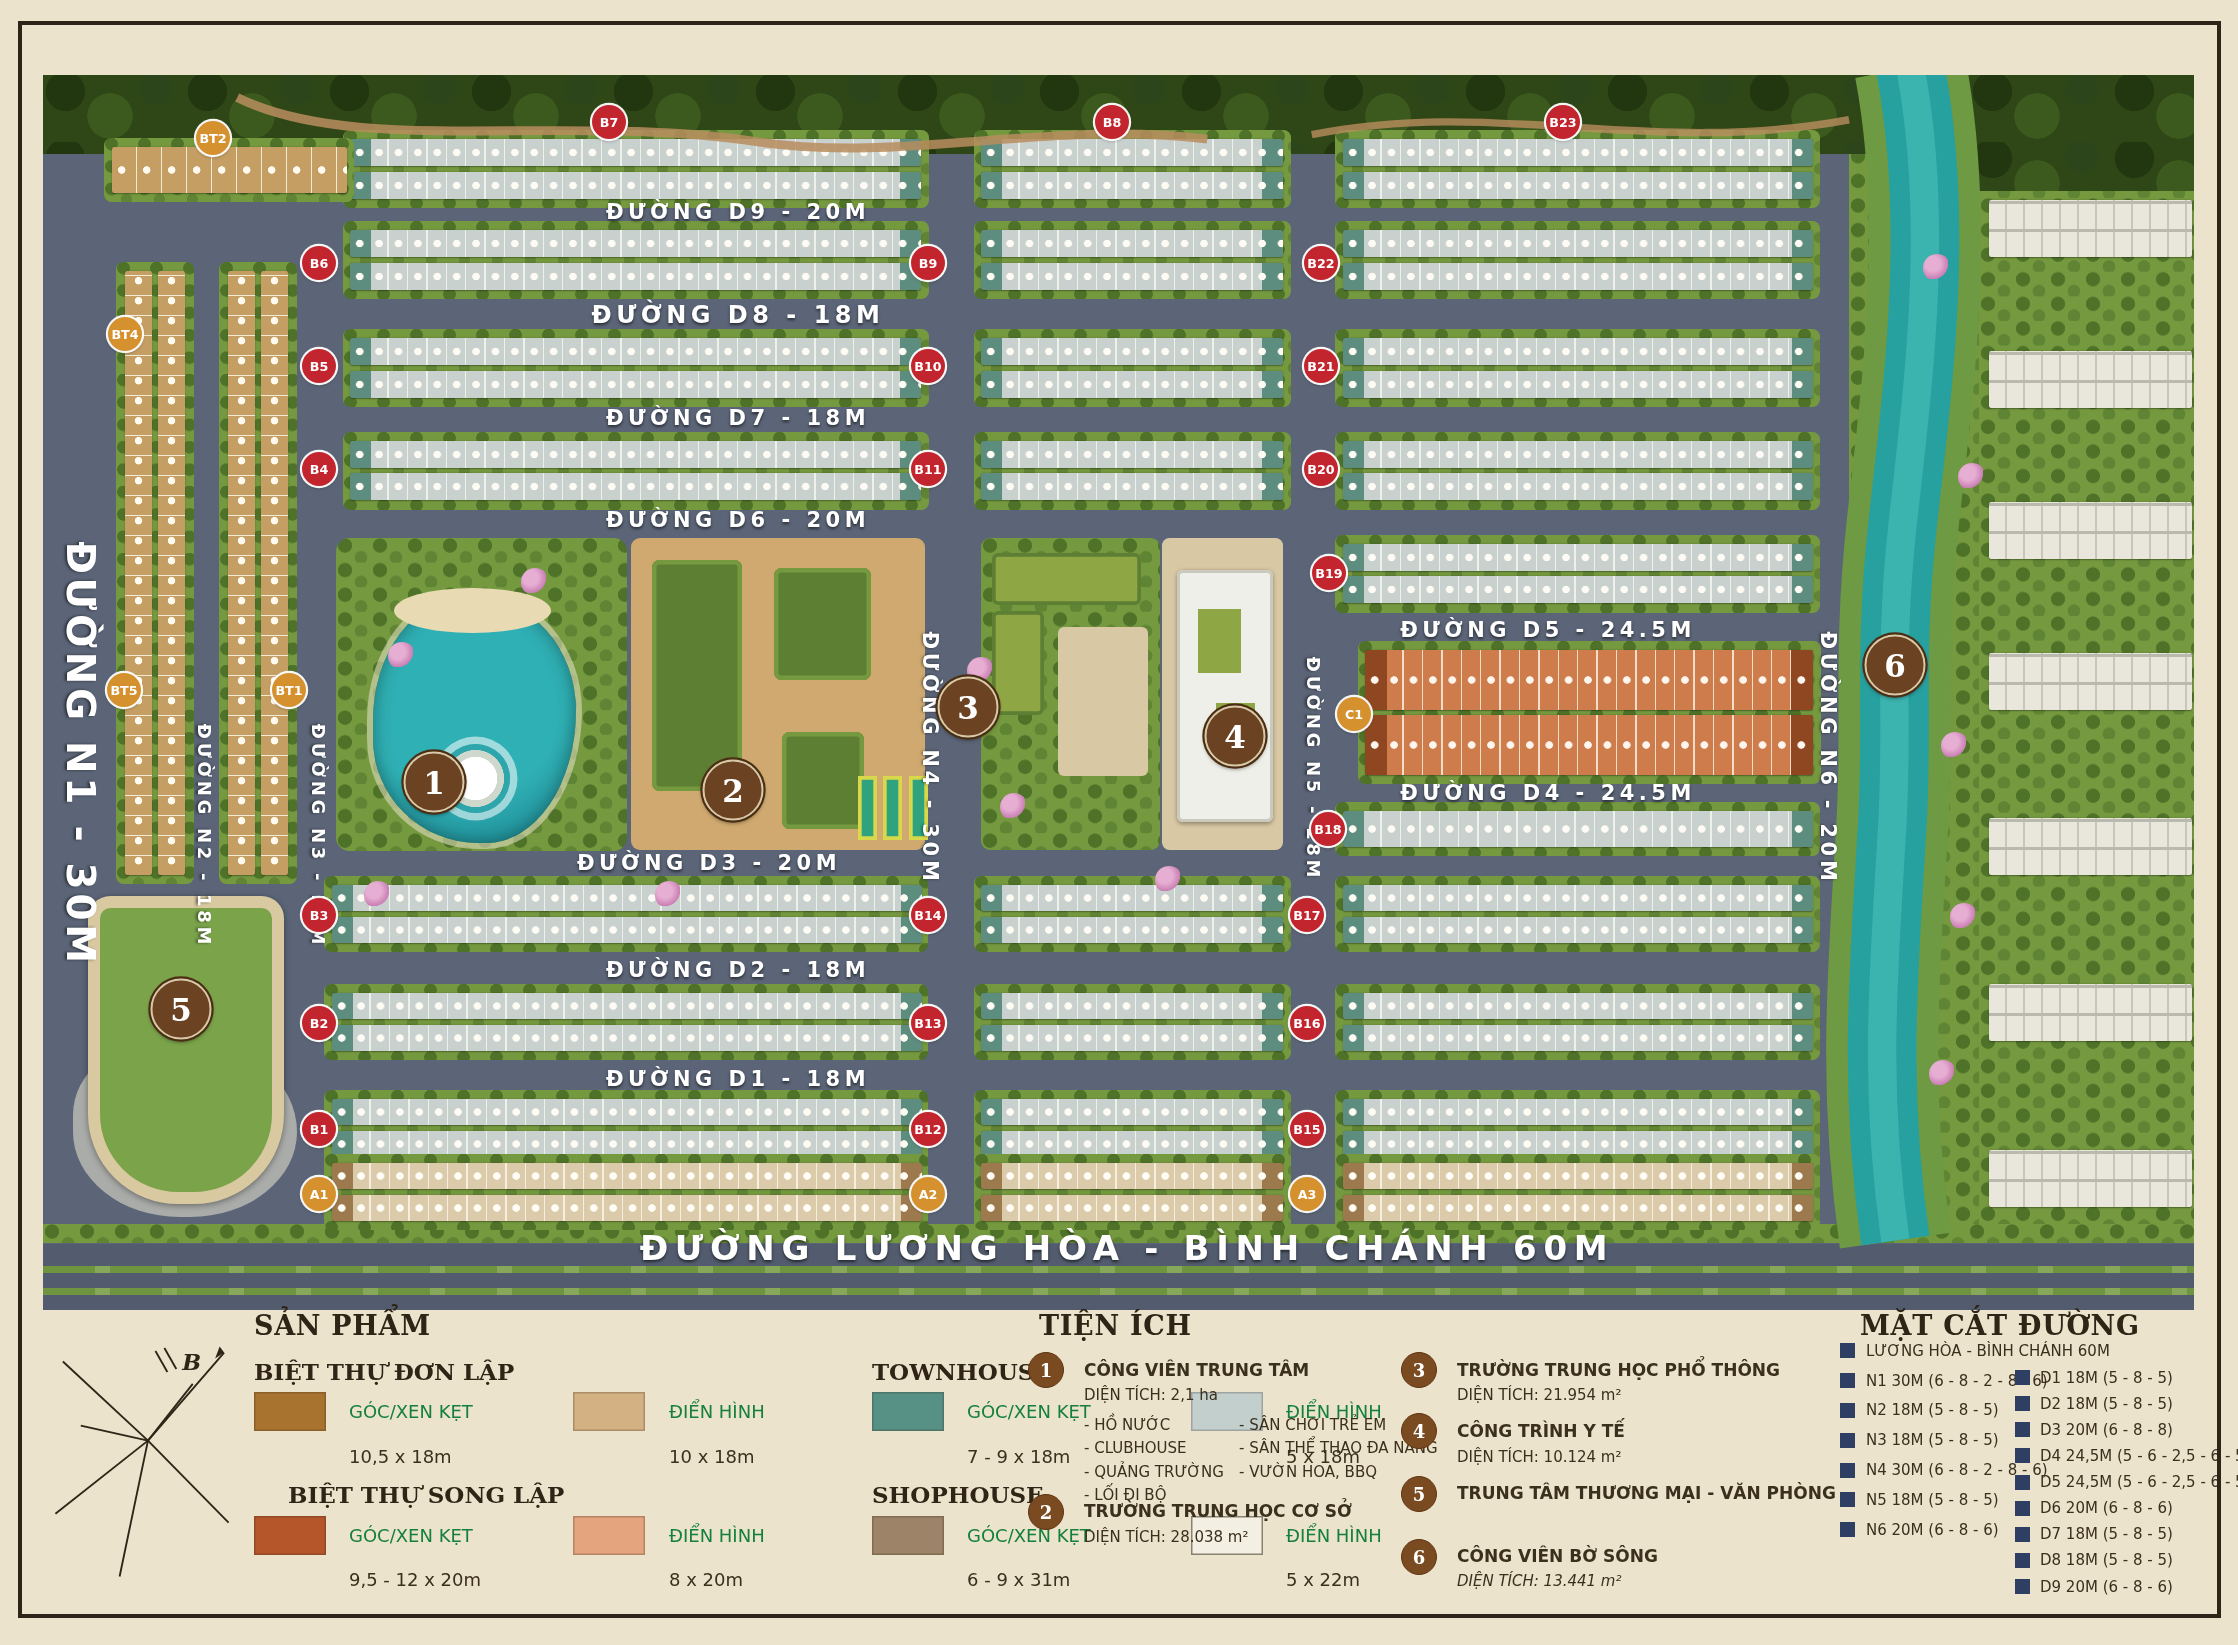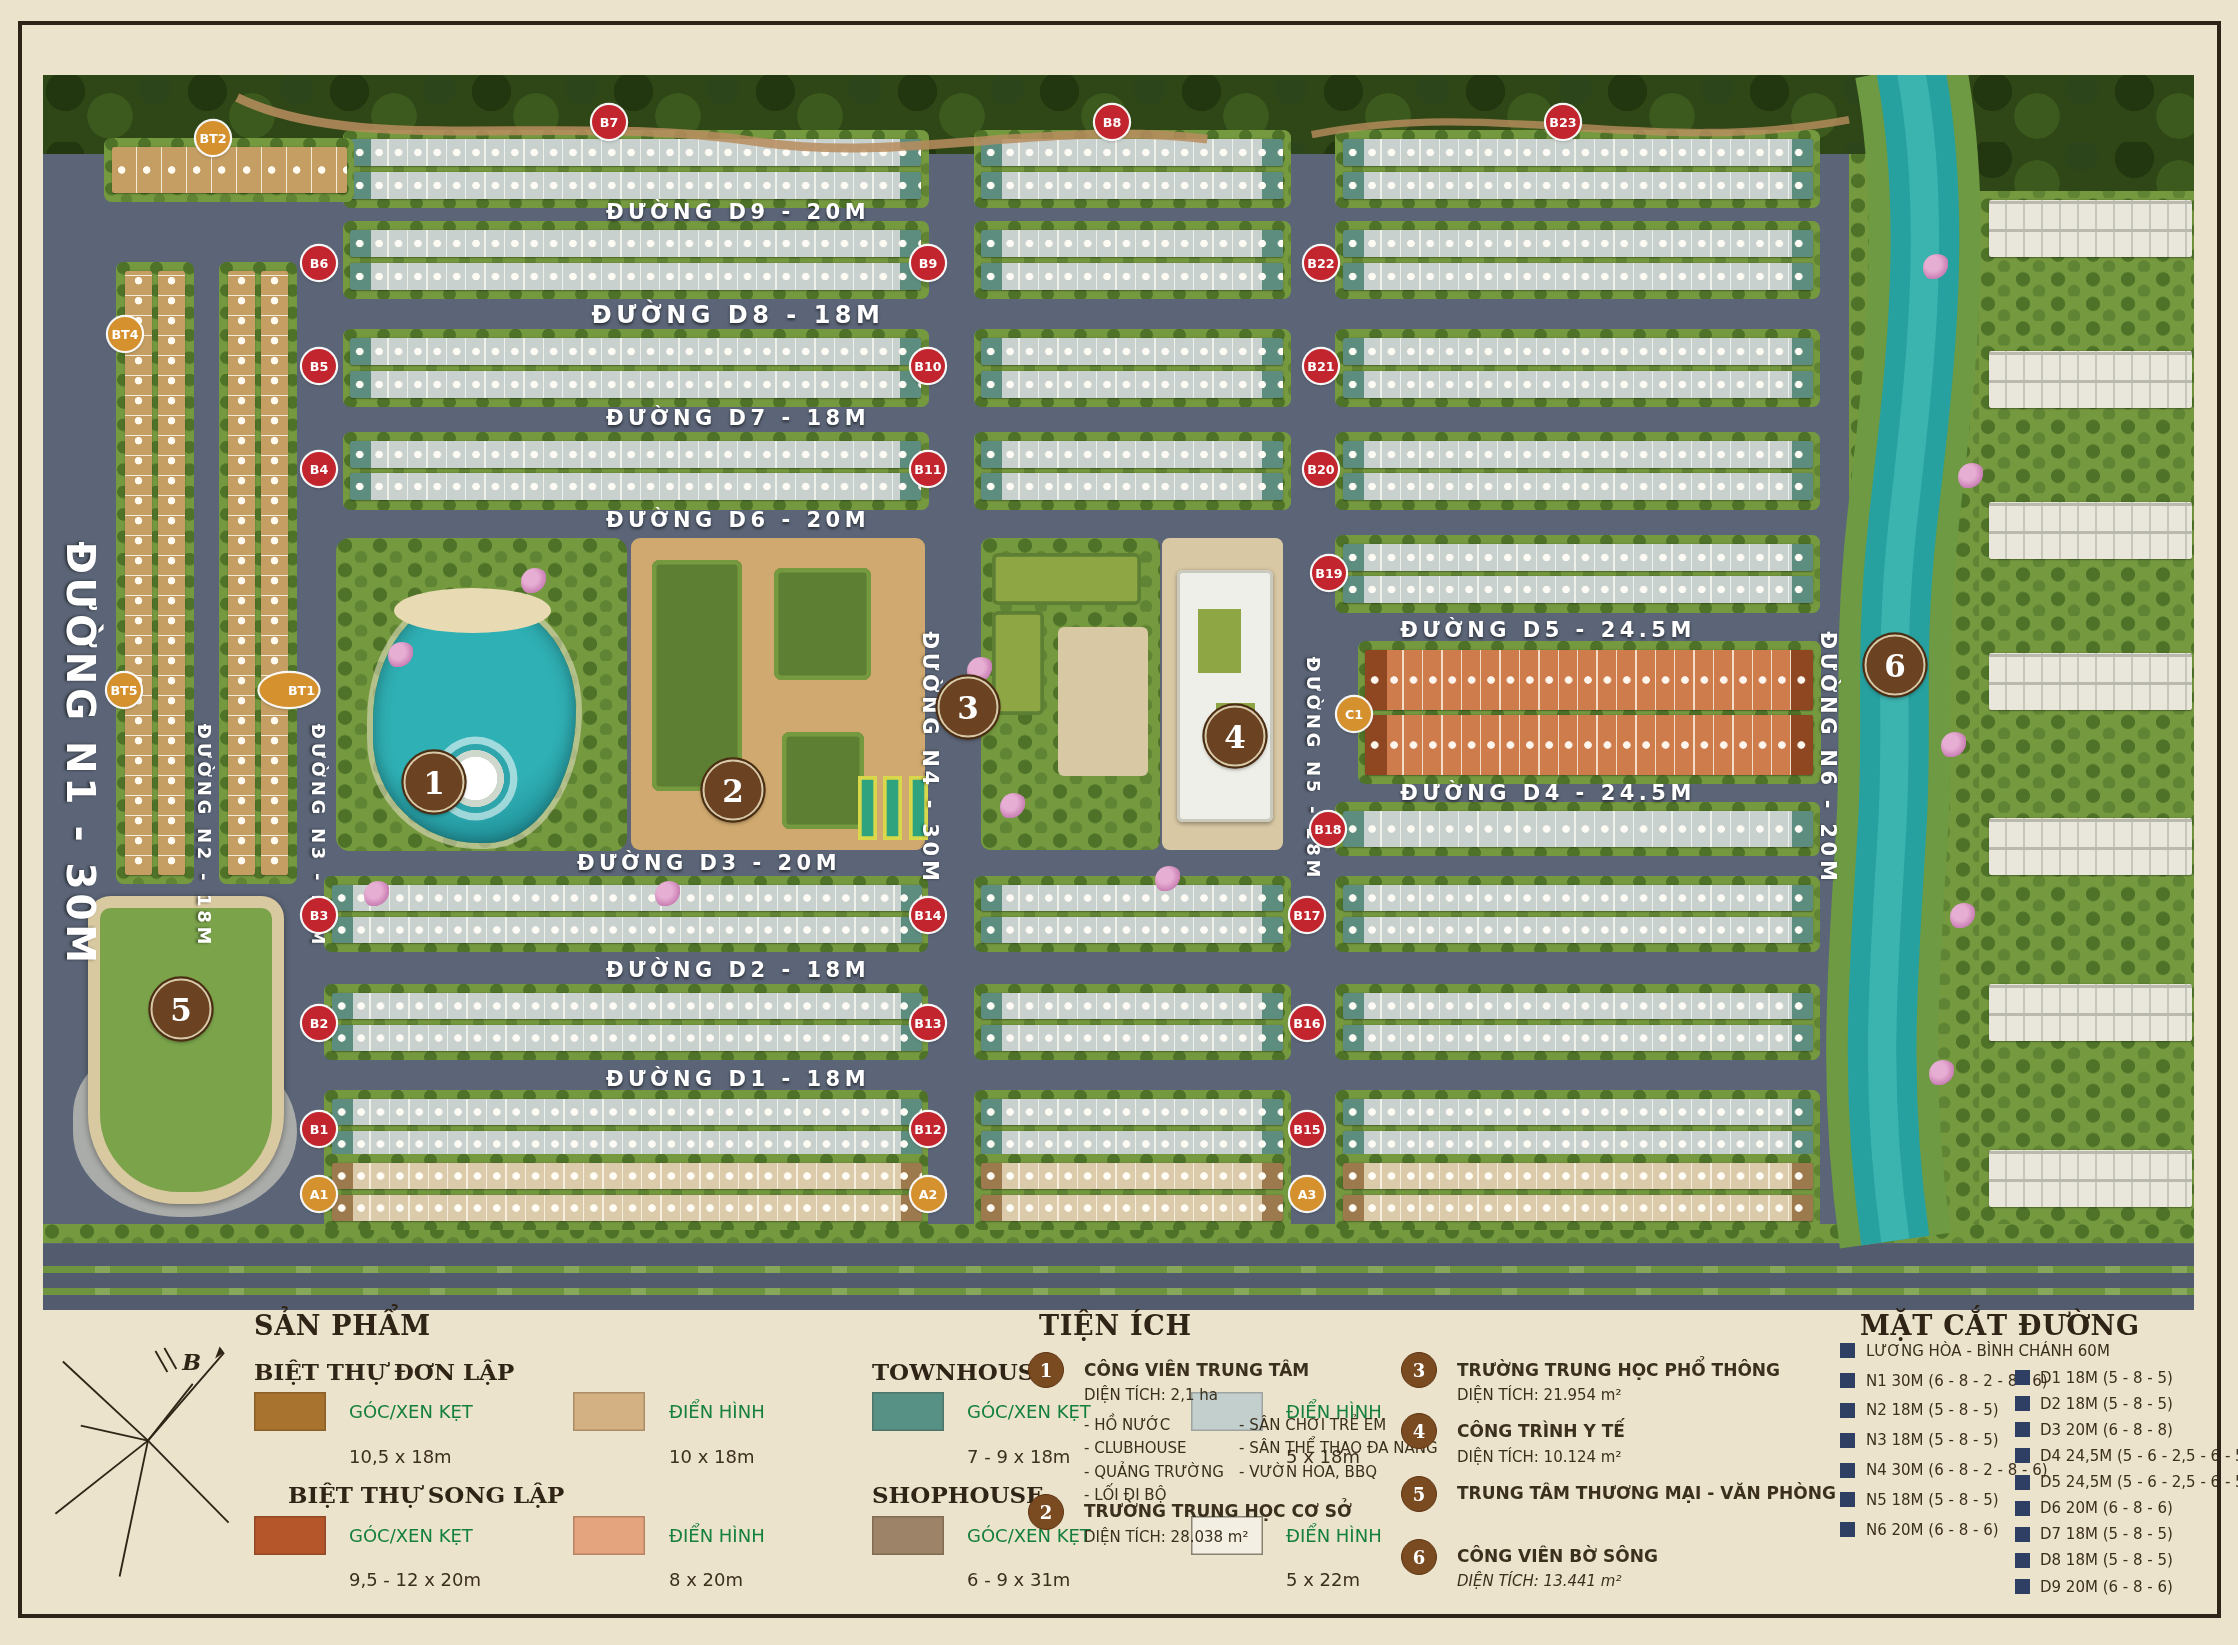--- a/index.html
+++ b/index.html
@@ -283,34 +283,35 @@
         <div class="badge red" style="left: 276px; top: 1054px;">B1</div>
         <div class="badge red" style="left: 885px; top: 840px;">B14</div>
         <div class="badge red" style="left: 885px; top: 948px;">B13</div>
         <div class="badge red" style="left: 885px; top: 1054px;">B12</div>
         <div class="badge red" style="left: 1264px; top: 840px;">B17</div>
         <div class="badge red" style="left: 1264px; top: 948px;">B16</div>
         <div class="badge red" style="left: 1264px; top: 1054px;">B15</div>
         <div class="badge org" style="left: 170px; top: 63px;">BT2</div>
         <div class="badge org" style="left: 82px; top: 259px;">BT4</div>
         <div class="badge org" style="left: 81px; top: 615px;">BT5</div>
-        <div class="badge org" style="left: 246px; top: 615px; padding-left: 25px;">BT1</div>
+        <div class="badge org" style="left: 246px; top: 615px;">BT1</div>
         <div class="badge org" style="left: 276px; top: 1119px;">A1</div>
         <div class="badge org" style="left: 885px; top: 1119px;">A2</div>
         <div class="badge org" style="left: 1264px; top: 1119px;">A3</div>
         <div class="badge org" style="left: 1311px; top: 639px;">C1</div>
       </div>
     <div id="map-markers">
         <div class="marker" style="left: 391px; top: 707px;">1</div>
         <div class="marker" style="left: 690px; top: 715px;">2</div>
         <div class="marker" style="left: 925px; top: 632px;">3</div>
         <div class="marker" style="left: 1192px; top: 661px;">4</div>
         <div class="marker" style="left: 138px; top: 934px;">5</div>
         <div class="marker" style="left: 1852px; top: 590px;">6</div>
       </div>
+    <div class="rlabel" style="left:1084px;top:1173px;font-size:34px;letter-spacing:6.7px;">ĐƯỜNG LƯƠNG HÒA - BÌNH CHÁNH 60M</div>
   </div>
 
   <div id="legend">
     <svg width="209" height="254" viewBox="0 0 280 340" style="position:absolute;left:36px;top:1336px;">
       <g stroke="#2f2416" stroke-width="2.5" fill="none">
         <line x1="150" y1="140" x2="36" y2="34"></line>
           <line x1="150" y1="140" x2="252" y2="22"></line>
         <line x1="150" y1="140" x2="26" y2="238"></line>
           <line x1="150" y1="140" x2="258" y2="250"></line>
         <line x1="150" y1="140" x2="112" y2="322"></line>

